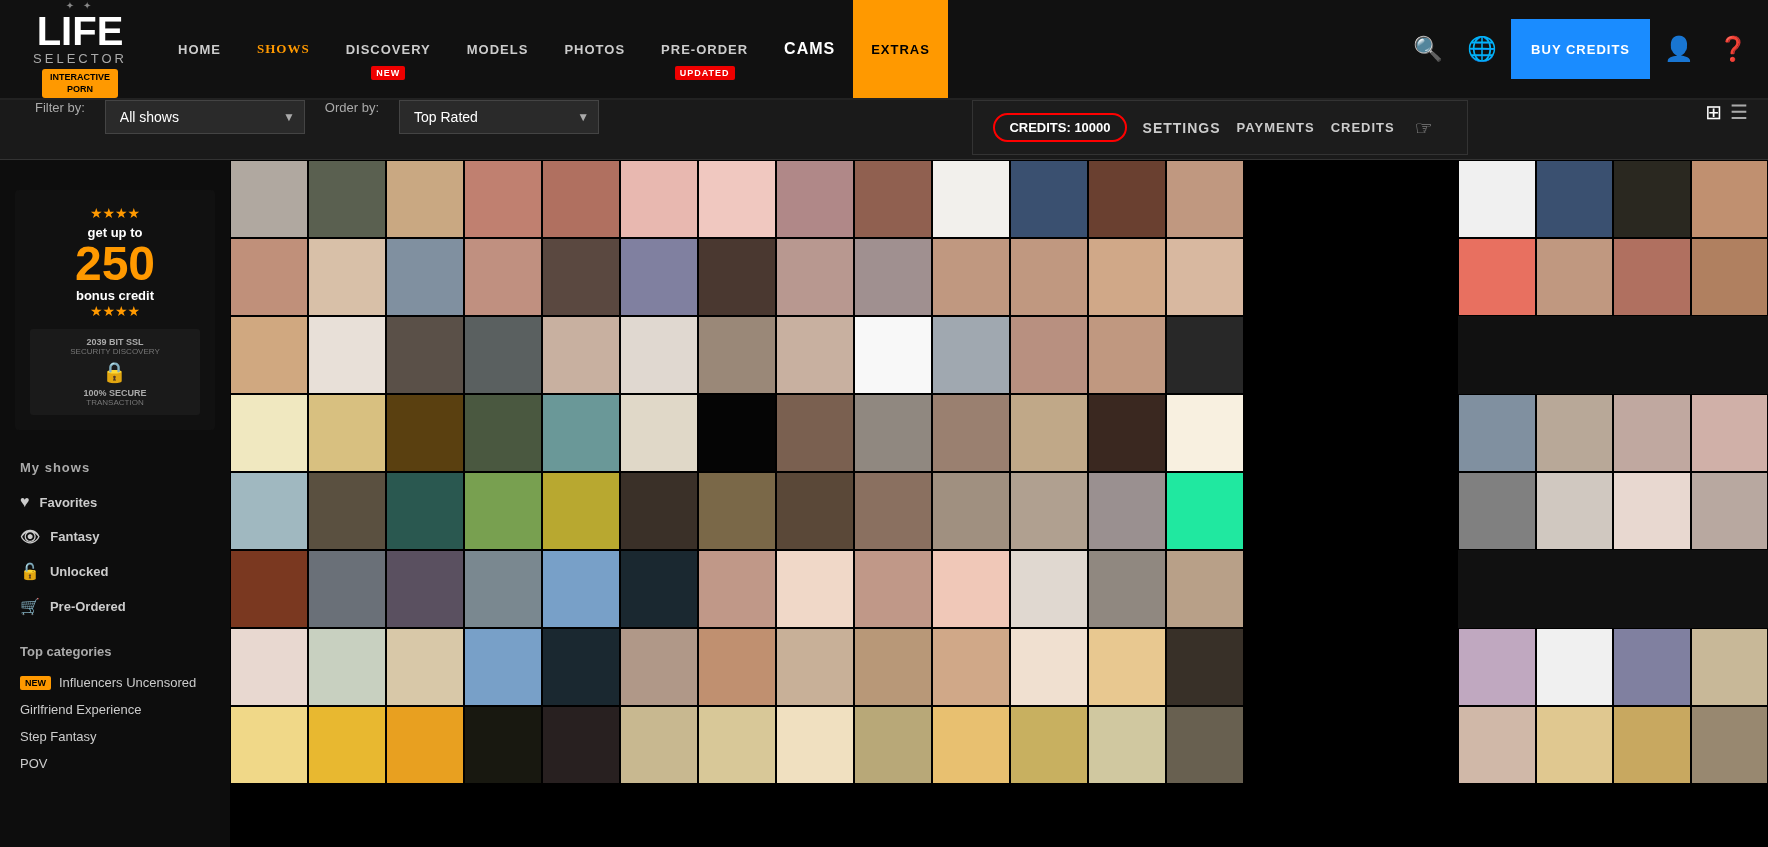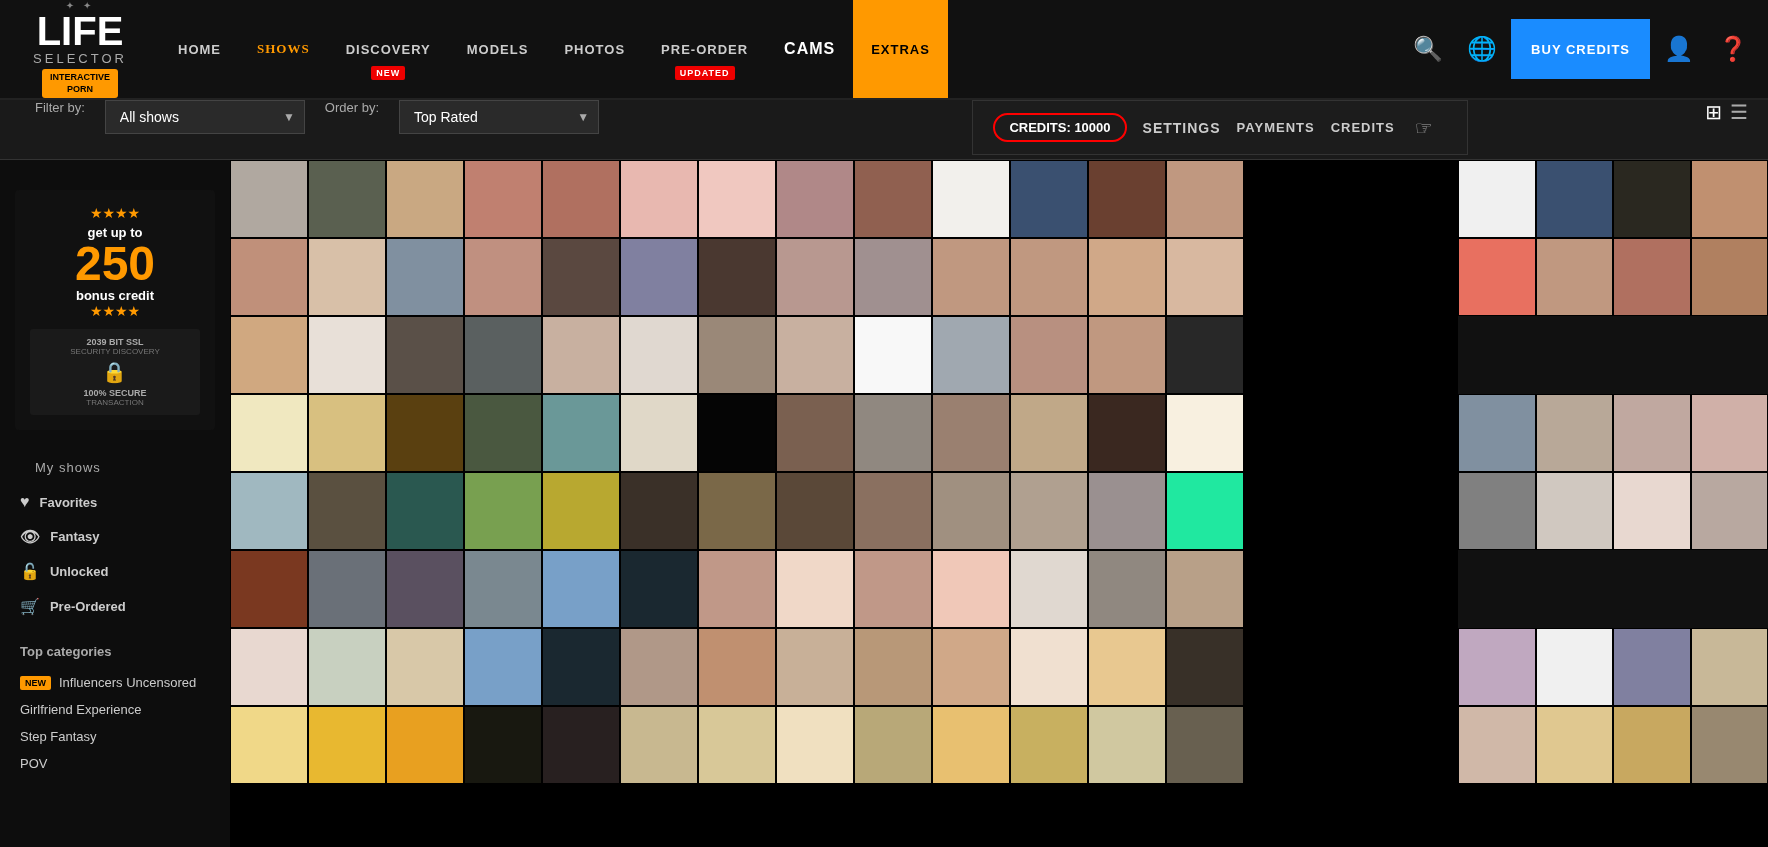--- a/index.html
+++ b/index.html
@@ -34,21 +34,21 @@
 
     
     .main { display: flex; }
 
     
     .sidebar { width: 230px; flex-shrink: 0; background: #0d0d0d; padding: 20px 0; min-height: 700px; }
     .sidebar-ad { background: #111; margin: 10px 15px; padding: 15px; border-radius: 4px; text-align: center; }
     .stars { color: #f90; font-size: 14px; }
     .ssl-badge { background: #1a1a1a; margin-top: 10px; padding: 8px; font-size: 9px; color: #aaa; text-align: center; border-radius: 3px; }
 
-    .sidebar-section-title { color: #aaa; font-size: 13px; font-weight: 400; padding: 20px 35px 10px; letter-spacing: 1px; }
+    .sidebar-section-title { color: #aaa; font-size: 13px; font-weight: 700; padding: 20px 20px 10px; letter-spacing: 1px; }
     .sidebar-item { display: flex; align-items: center; gap: 10px; padding: 8px 20px; color: #ccc; font-size: 13px; cursor: pointer; font-weight: 700; }
     .sidebar-item .si-icon { font-size: 16px; }
 
     .top-categories-title { color: #aaa; font-size: 13px; font-weight: 700; padding: 20px 20px 10px; }
     .category-item { padding: 6px 20px; font-size: 13px; color: #ccc; cursor: pointer; display: flex; align-items: center; gap: 8px; }
     .new-tag { background: #f90; color: #000; font-size: 9px; font-weight: 900; padding: 2px 5px; border-radius: 2px; }
 
     
     .content { flex: 1; background: #000; overflow: hidden; }
   </style>

